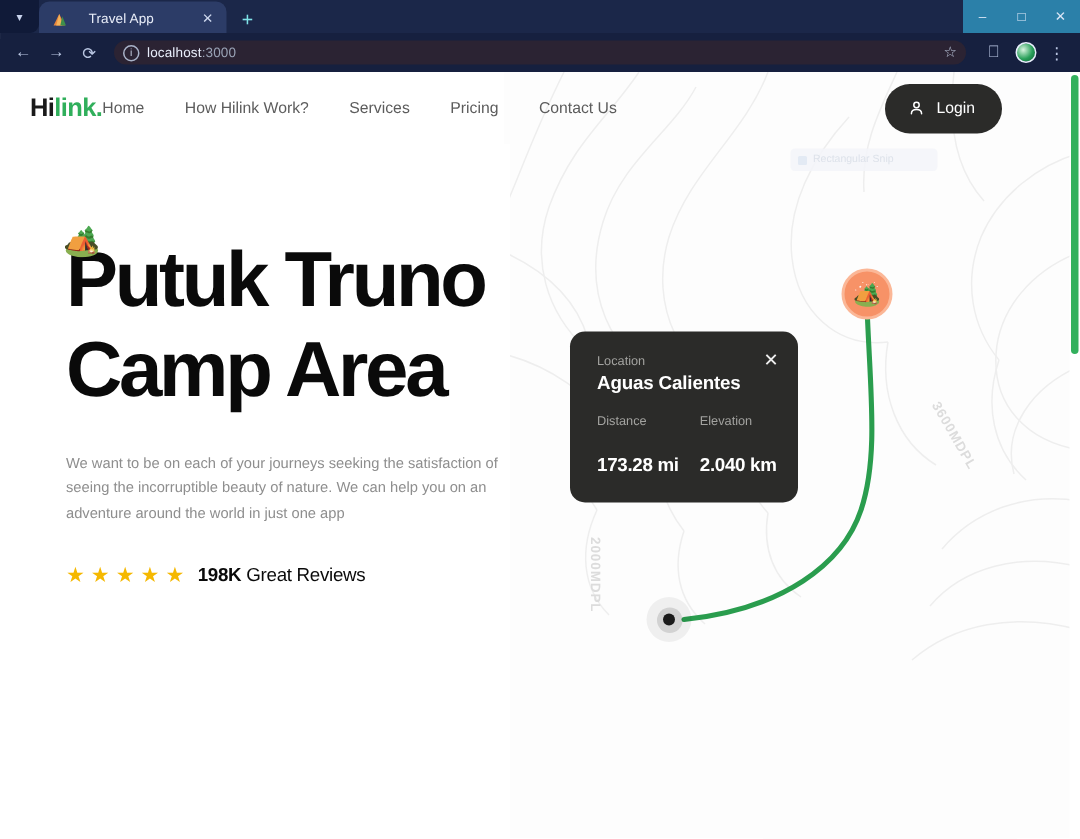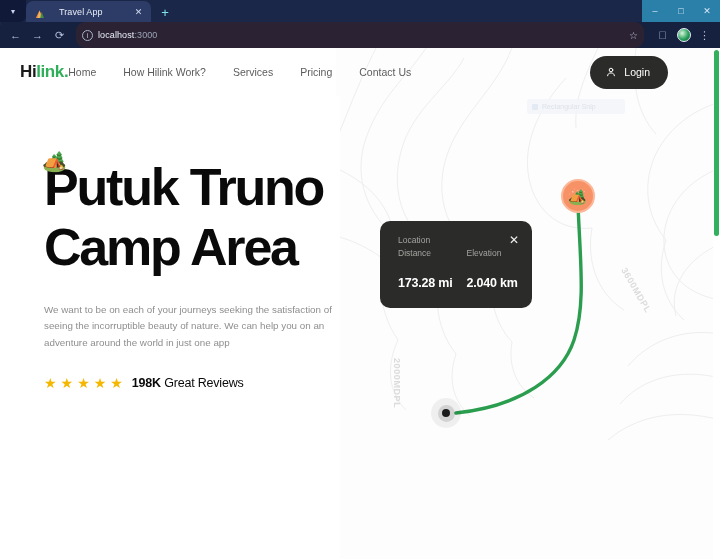--- a/index.html
+++ b/index.html
@@ -90,21 +90,21 @@
     flex: 0 0 26px;
   }
   .tb-icon {
     width: 19px; height: 19px;
     display: flex; align-items: center; justify-content: center;
     color: #b9c6e2; font-size: 11px;
     border-radius: 50%;
   }
   .omnibox {
     flex: 1;
-    height: 26px;
+    height: 16px;
     margin: 0 6px 0 4px;
     background: #2b2333;
     border-radius: 9px;
     display: flex; align-items: center;
     padding: 0 6px;
     gap: 5px;
     position: relative;
   }
   .omni-info {
     width: 11px; height: 11px;
@@ -421,20 +421,21 @@
 
       <div class="contour-label cl-3600">3600MDPL</div>
       <div class="contour-label cl-2000">2000MDPL</div>
 
       <div class="camp-marker">🏕️</div>
       <div class="start-dot"></div>
 
       <div class="info-card">
         <div class="card-close">✕</div>
         <div class="card-lbl">Location</div>
+        <div class="card-place">Aguas Calientes</div>
         <div class="card-stats">
           <div>
             <div class="stat-lbl">Distance</div>
             <div class="stat-val">173.28 mi</div>
           </div>
           <div>
             <div class="stat-lbl">Elevation</div>
             <div class="stat-val">2.040 km</div>
           </div>
         </div>

